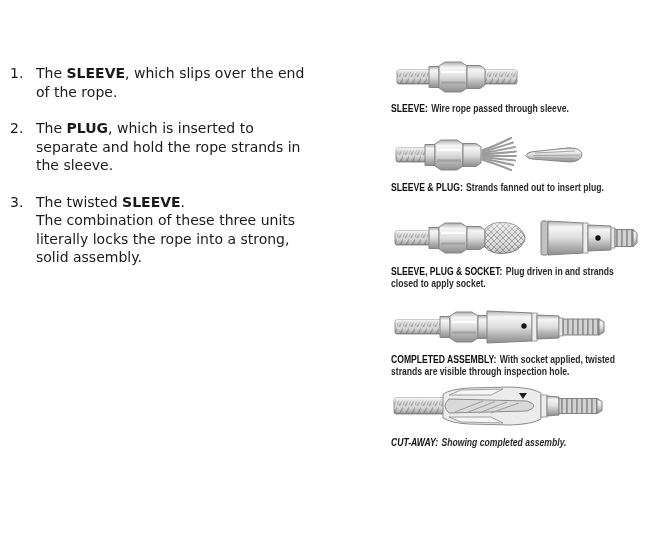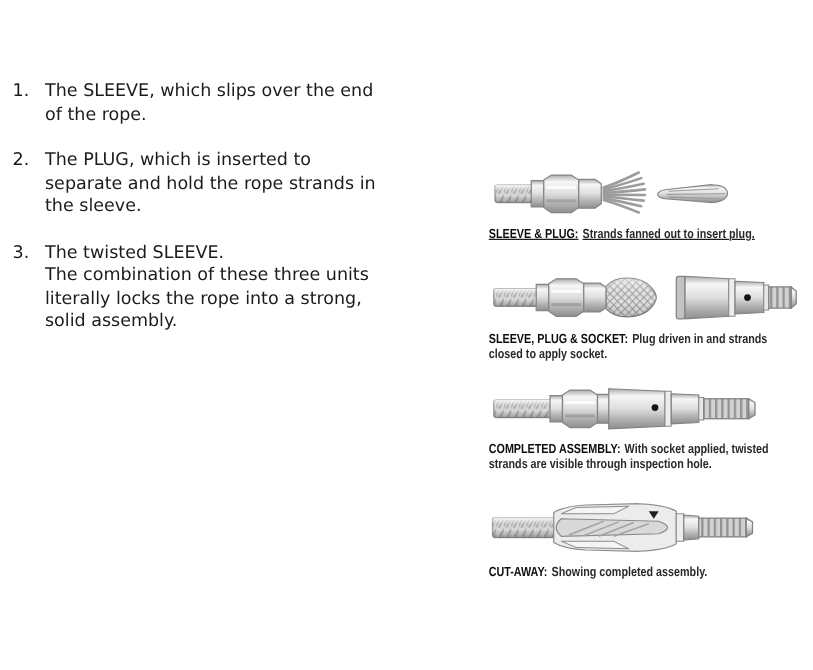--- a/index.html
+++ b/index.html
@@ -25,34 +25,34 @@
     left: 10px;
     top: 64px;
     width: 345px;
     font-size: 14px;
     line-height: 18.5px;
     color: #1b1b1b;
   }
   .item { display: flex; margin-bottom: 18px; }
   .item .num { flex: none; width: 26px; }
   .item .txt { flex: 1; }
-  .term { font-weight: normal; }
+  .term { font-weight: bold; }
   .wrap-pre { white-space: pre-line; }
 
   
   .figure {
     position: absolute;
     left: 391px;
     width: 255px;
   }
   .fig-1 { top: 56px; }
-  .fig-2 { top: 133px; text-decoration: underline; }
+  .fig-2 { top: 133px; }
   .fig-3 { top: 215px; }
   .fig-4 { top: 305px; }
-  .fig-5 { top: 396px; }
+  .fig-5 { top: 380px; font-style: italic; }
   .figure svg { display: block; }
 
   .caption {
     margin-top: 4px;
     width: 340px;
     transform: scaleX(0.82);
     transform-origin: 0 0;
     font-family: "Liberation Sans", sans-serif;
     font-weight: bold;
     font-size: 10.5px;
@@ -125,20 +125,34 @@
     </div>
     <div class="item">
       <span class="num">3.</span>
       <span class="txt"><span>The twisted </span><span class="term">SLEEVE</span><span class="wrap-pre">.
 The combination of these three units
 literally locks the rope into a strong,
 solid assembly.</span></span>
     </div>
   </div>
 
+  <div class="figure fig-1">
+    <svg width="250" height="42" viewBox="0 0 250 42">
+      <g transform="translate(0,21)">
+        <g>
+          <rect x="6" y="-7" width="120" height="14" rx="2" fill="url(#ropepat)" stroke="#979797" stroke-width="1"></rect>
+          <rect x="6" y="-7" width="120" height="14" rx="2" fill="url(#cylshade)"></rect>
+        </g>
+        <g>
+          <use href="#sleeveShape" x="38"></use>
+        </g>
+      </g>
+    </svg>
+    <div class="caption"><span class="cap-label">SLEEVE:</span><span class="cap-text wrap-pre">Wire rope passed through sleeve.</span></div>
+  </div>
 
   <div class="figure fig-2">
     <svg width="250" height="44" viewBox="0 0 250 44">
       <g transform="translate(0,22)">
         <g>
           <rect x="5" y="-7" width="85" height="14" rx="2" fill="url(#ropepat)" stroke="#979797" stroke-width="1"></rect>
           <rect x="5" y="-7" width="85" height="14" rx="2" fill="url(#cylshade)"></rect>
         </g>
         <g>
           <use href="#sleeveShape" x="34"></use>

